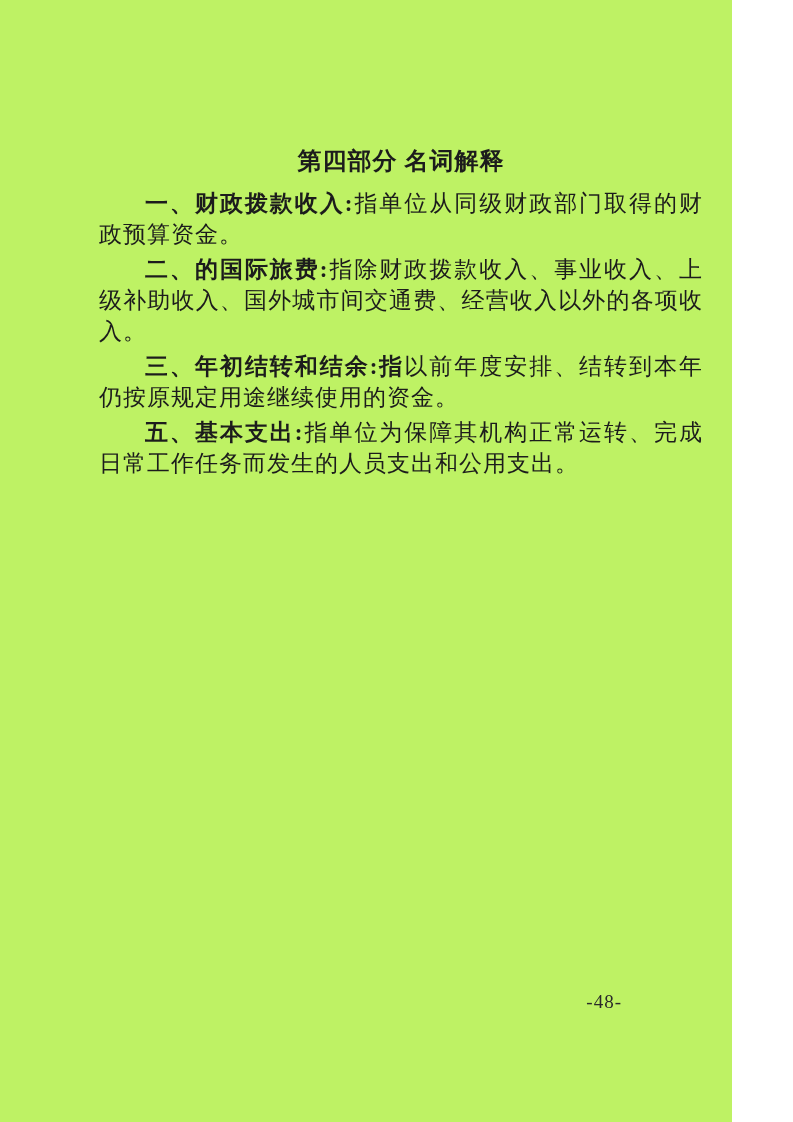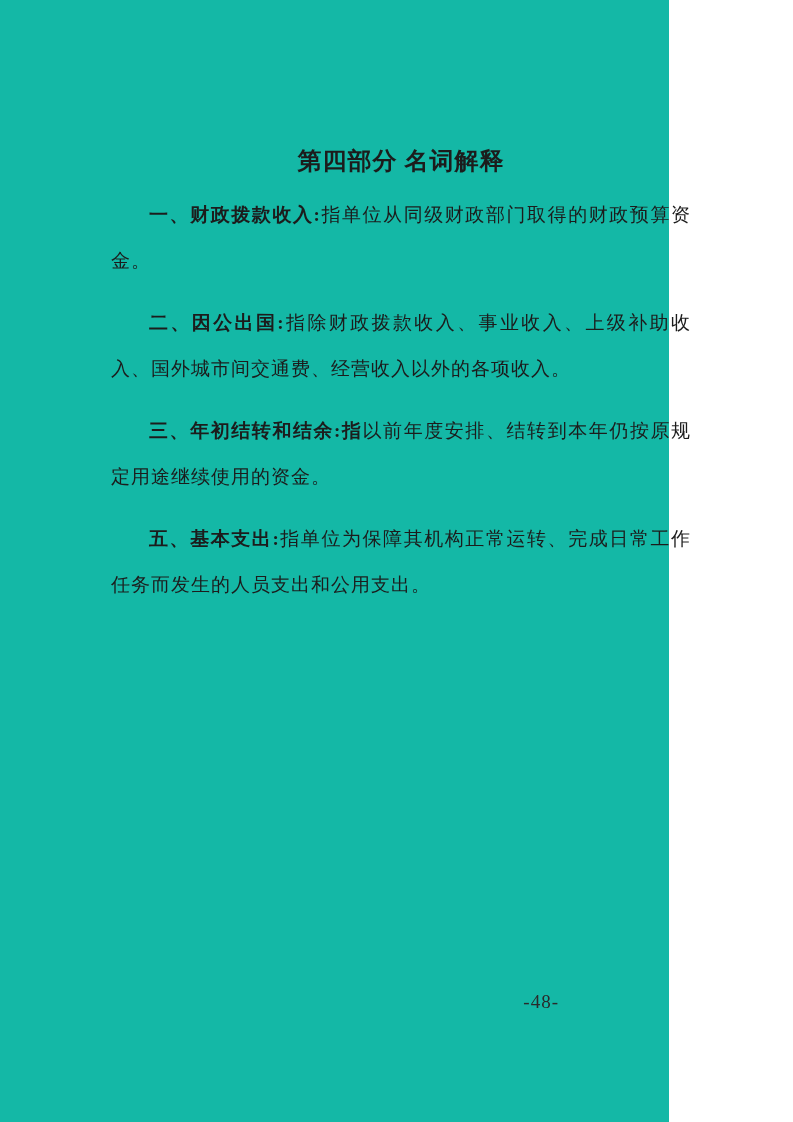--- a/index.html
+++ b/index.html
@@ -12,43 +12,43 @@
     background: #ffffff;
     position: relative;
     overflow: hidden;
     font-family: "Liberation Serif", serif;
     color: #1c1c1c;
   }
   .page {
     position: absolute;
     top: 0;
     left: 0;
-    width: 669px;
+    width: 732px;
     height: 1122px;
-    background: #14b8a6;
+    background: #bef264;
   }
   .content {
     position: absolute;
     top: 146px;
     left: 95px;
     width: 612px;
   }
   .doc-title {
     text-align: center;
     font-size: 24px;
     font-weight: 700;
     line-height: 30px;
     letter-spacing: 1px;
     margin: 0 0 12px 0;
     white-space: pre;
   }
   .para {
-    margin: 16px;
-    font-size: 19px;
-    line-height: 46px;
+    margin: 4px;
+    font-size: 23px;
+    line-height: 31px;
     letter-spacing: 1px;
     text-indent: 2em;
     text-align: justify;
     text-justify: inter-character;
   }
   .term {
     font-weight: 700;
   }
   .definition {
     font-weight: 400;
@@ -65,21 +65,21 @@
 </head>
 <body>
 
 <div class="page">
   <div class="content">
 
     <h1 class="doc-title">第四部分 名词解释</h1>
 
     <p class="para"><span class="term">一、财政拨款收入:</span><span class="definition">指单位从同级财政部门取得的财政预算资金。</span></p>
 
-    <p class="para"><span class="term">二、因公出国:</span><span class="definition">指除财政拨款收入、事业收入、上级补助收入、国外城市间交通费、经营收入以外的各项收入。</span></p>
+    <p class="para"><span class="term">二、的国际旅费:</span><span class="definition">指除财政拨款收入、事业收入、上级补助收入、国外城市间交通费、经营收入以外的各项收入。</span></p>
 
     <p class="para"><span class="term">三、年初结转和结余:指</span><span class="definition">以前年度安排、结转到本年仍按原规定用途继续使用的资金。</span></p>
 
 
     <p class="para"><span class="term">五、基本支出:</span><span class="definition">指单位为保障其机构正常运转、完成日常工作任务而发生的人员支出和公用支出。</span></p>
 
 
 
   </div>
 

